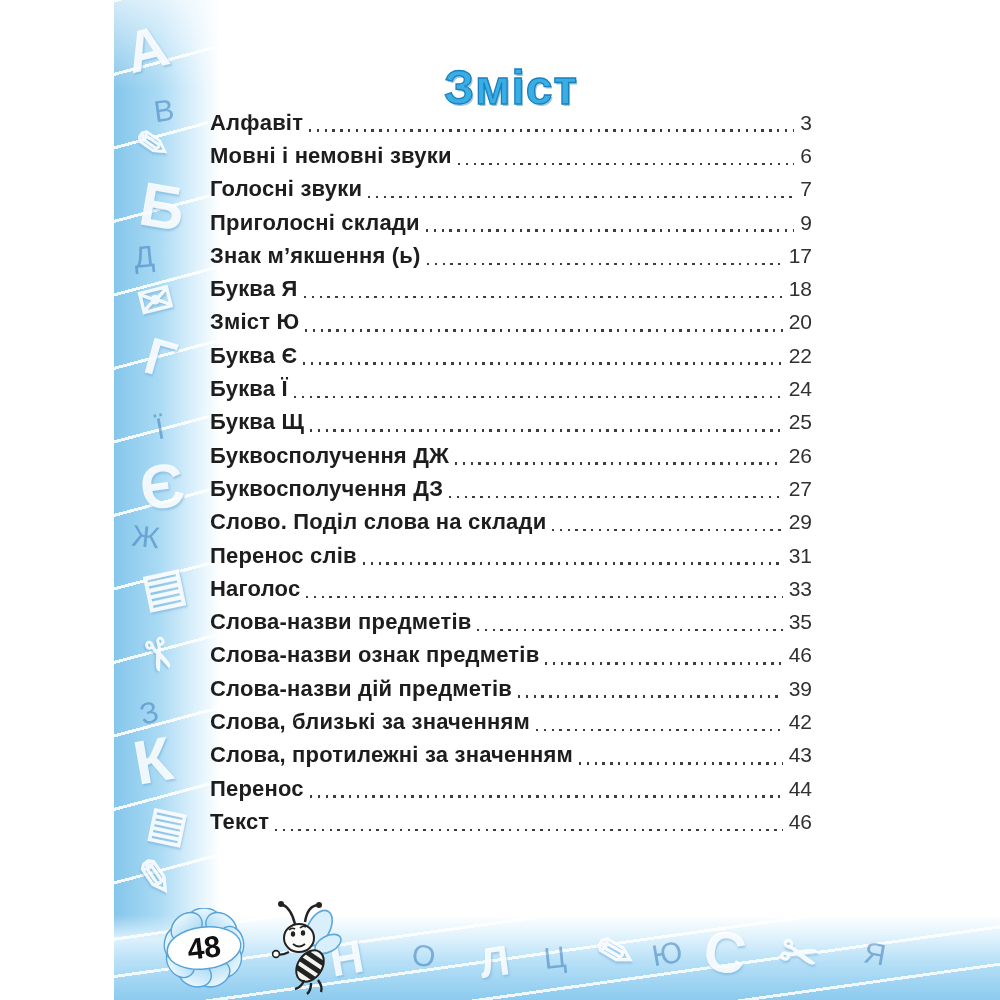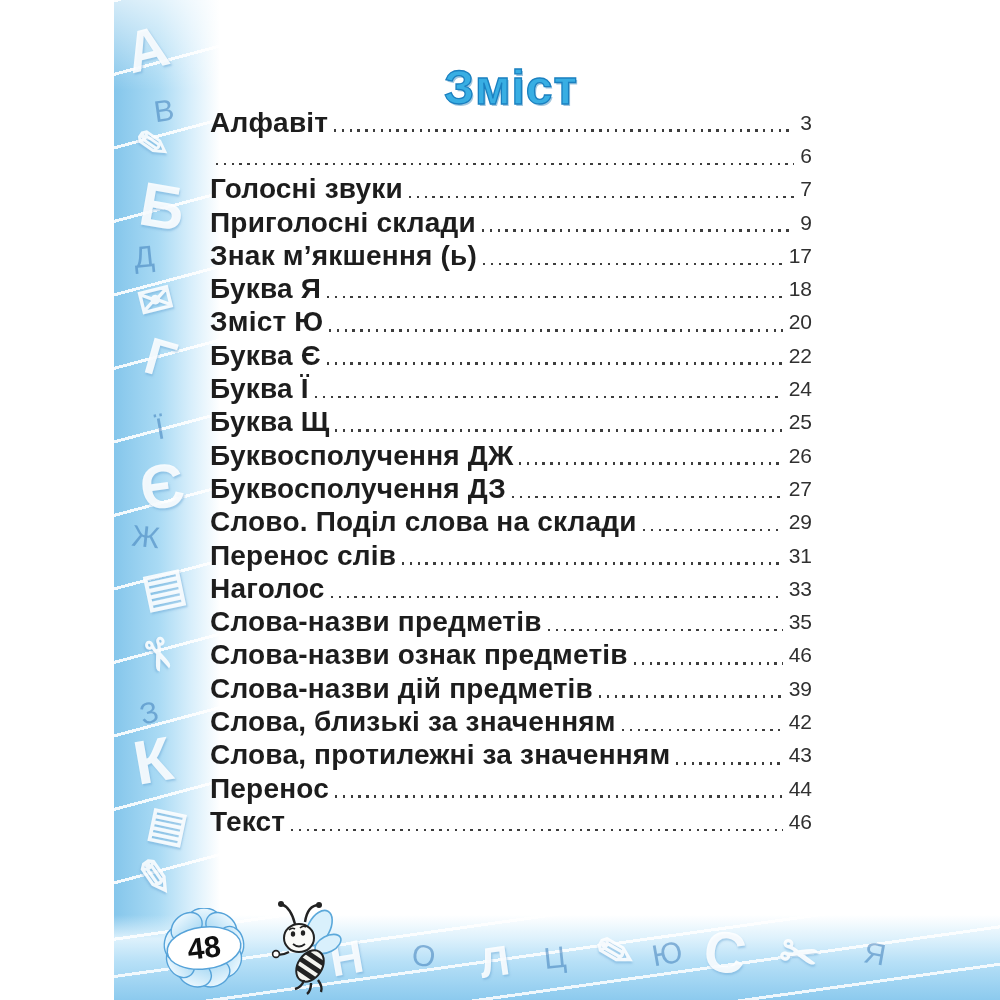--- a/index.html
+++ b/index.html
@@ -55,21 +55,21 @@
 
   
   .title{position:absolute;top:60px;left:210px;width:602px;text-align:center;
     font-size:48px;font-weight:bold;letter-spacing:1px;color:#38AEE3;
     -webkit-text-stroke:1.3px #1B80C0;
     text-shadow:1.5px 2px 0 rgba(23,116,176,.4);}
 
   
   .toc{position:absolute;left:210px;top:106px;width:602px;}
   .toc-row{display:flex;align-items:center;height:33.3px;}
-  .toc-label{font-size:28px;font-weight:bold;color:#1d1d1d;white-space:nowrap;letter-spacing:.2px;}
+  .toc-label{font-size:22px;font-weight:bold;color:#1d1d1d;white-space:nowrap;letter-spacing:.2px;}
   .toc-dots{flex:1;height:2.5px;margin:0 6px;transform:translateY(8px);
     background:repeating-linear-gradient(90deg,#3d3d3d 0 2.4px,transparent 2.4px 7.8px);}
   .toc-page{font-size:21px;font-weight:normal;color:#303030;text-align:right;}
 
   
   .flower{position:absolute;left:140px;top:908px;}
   .bee{position:absolute;left:262px;top:896px;}
 </style>
 </head>
 <body>
@@ -110,20 +110,21 @@
 
   <div class="toc">
 
       <div class="toc-row">
         <span class="toc-label">Алфавіт</span>
         <span class="toc-dots"></span>
         <span class="toc-page">3</span>
       </div>
 
       <div class="toc-row">
+        <span class="toc-label">Мовні і немовні звуки</span>
         <span class="toc-dots"></span>
         <span class="toc-page">6</span>
       </div>
 
       <div class="toc-row">
         <span class="toc-label">Голосні звуки</span>
         <span class="toc-dots"></span>
         <span class="toc-page">7</span>
       </div>
 

